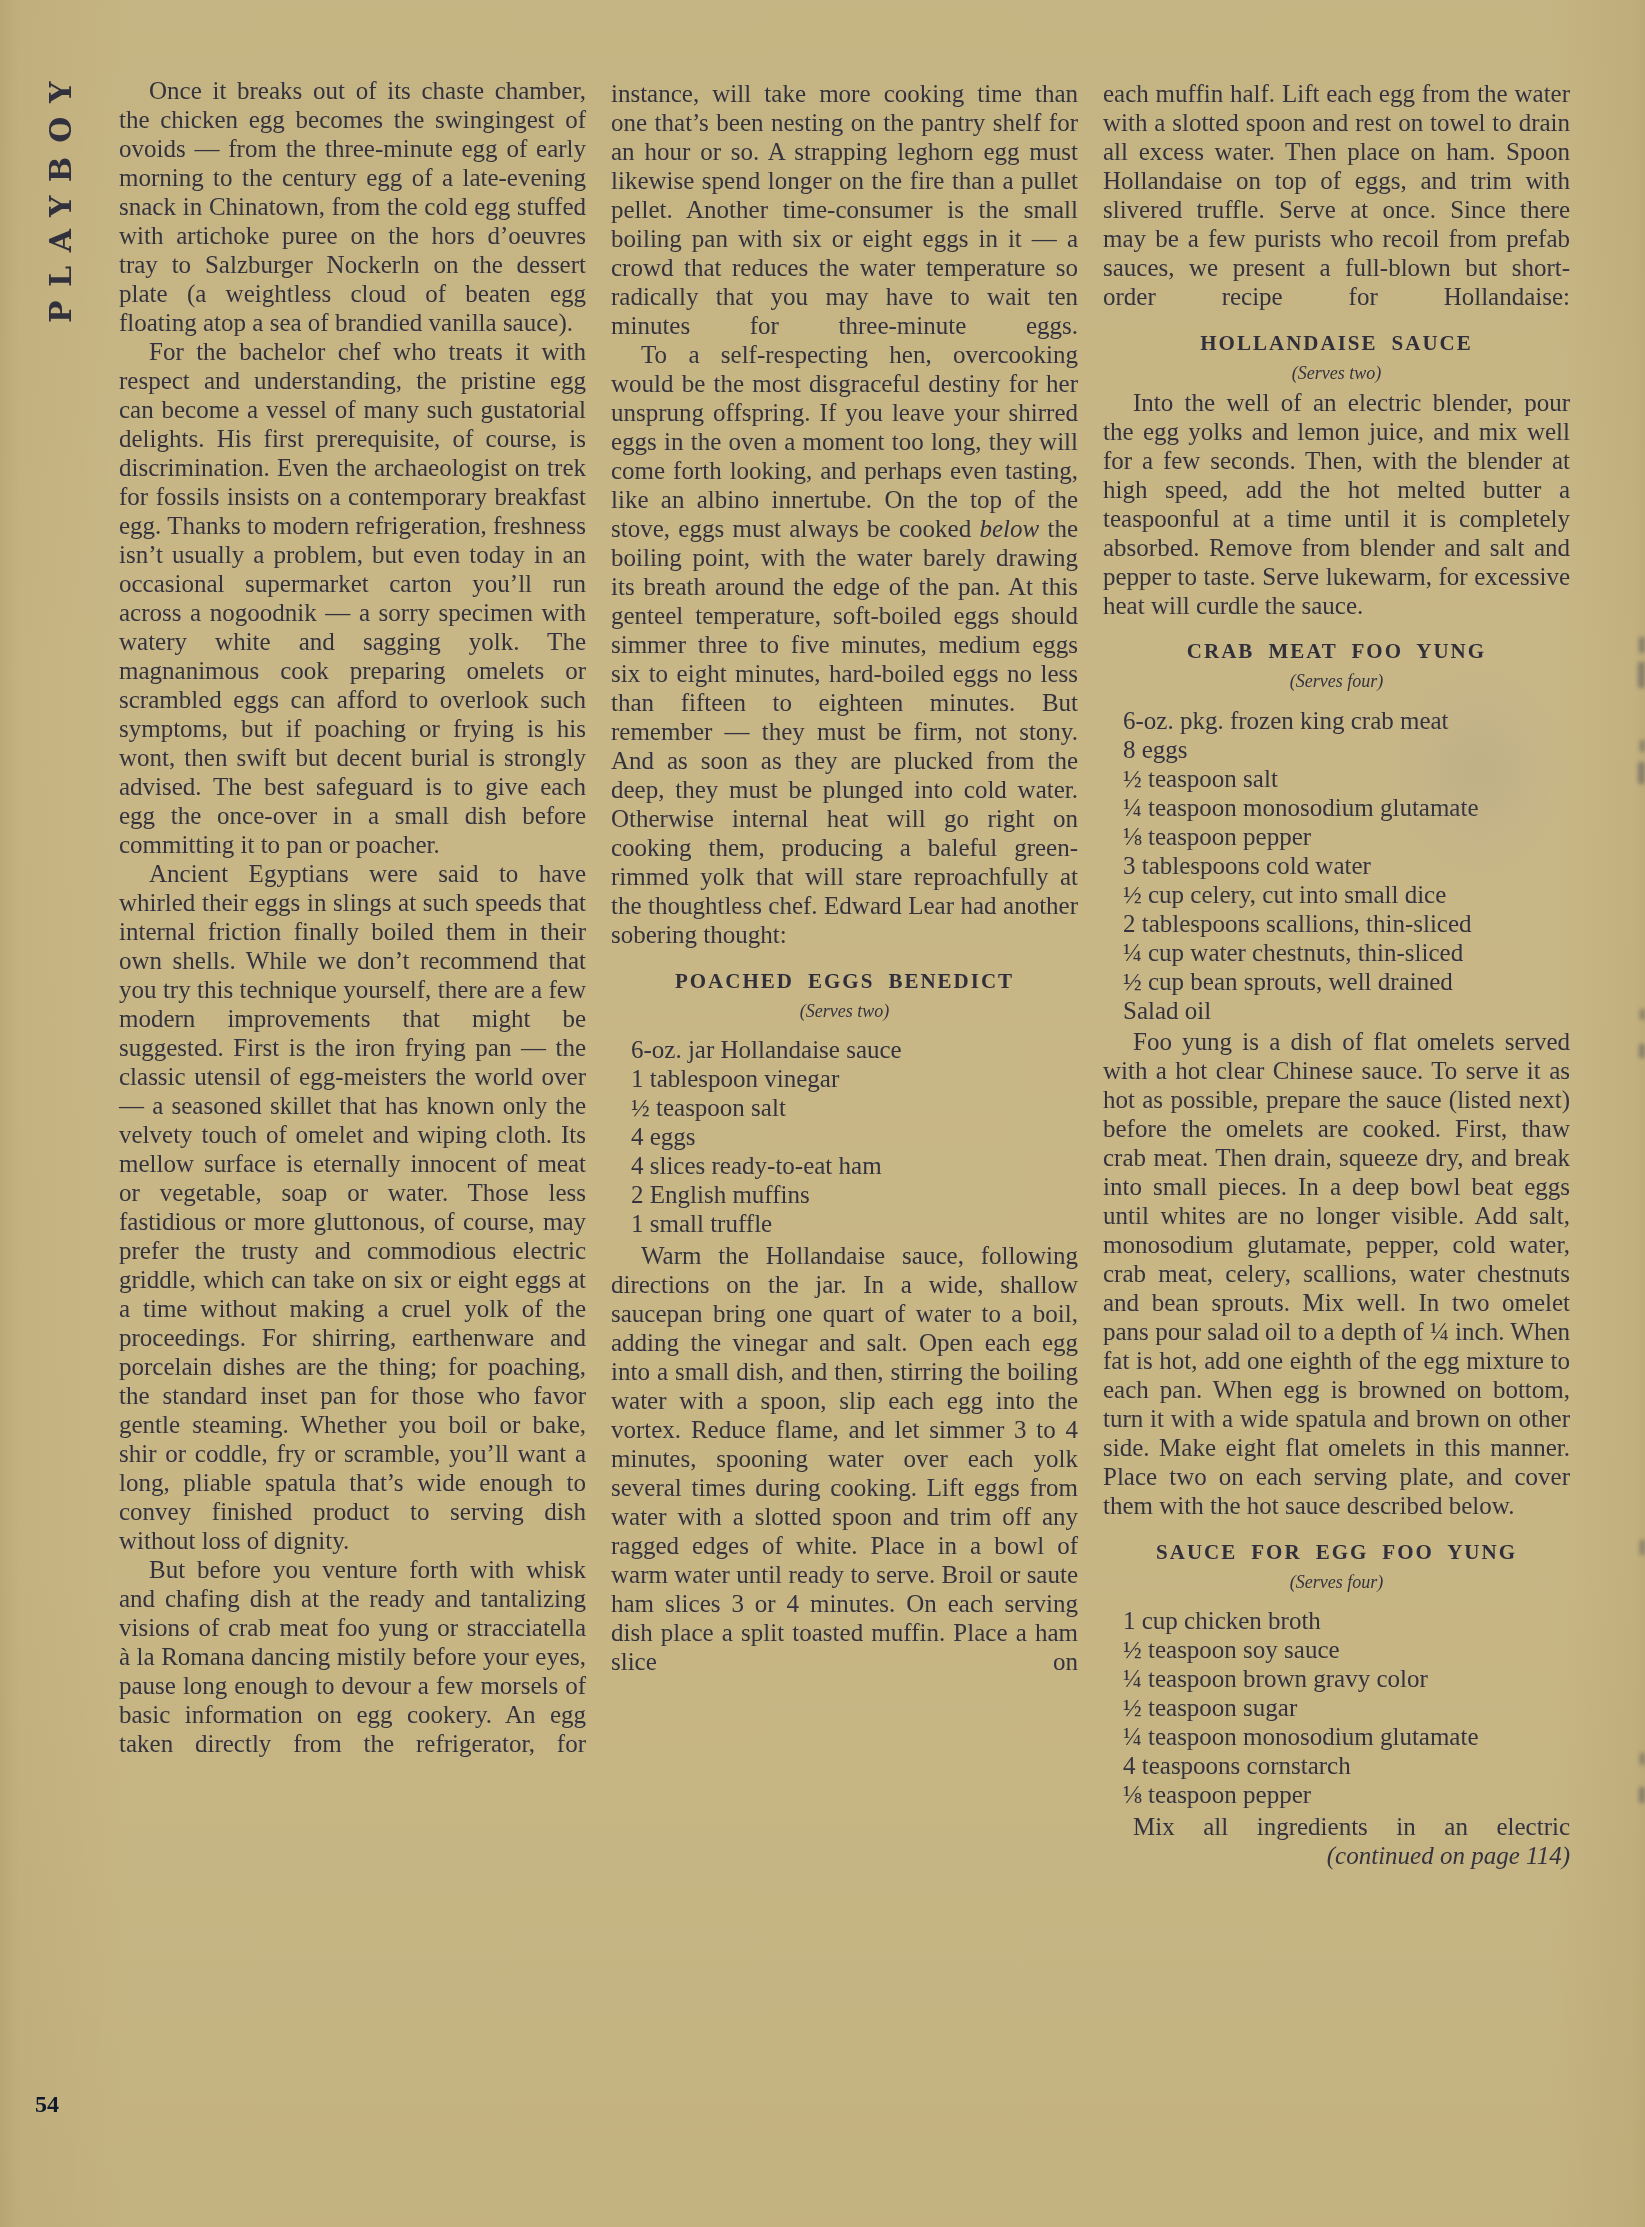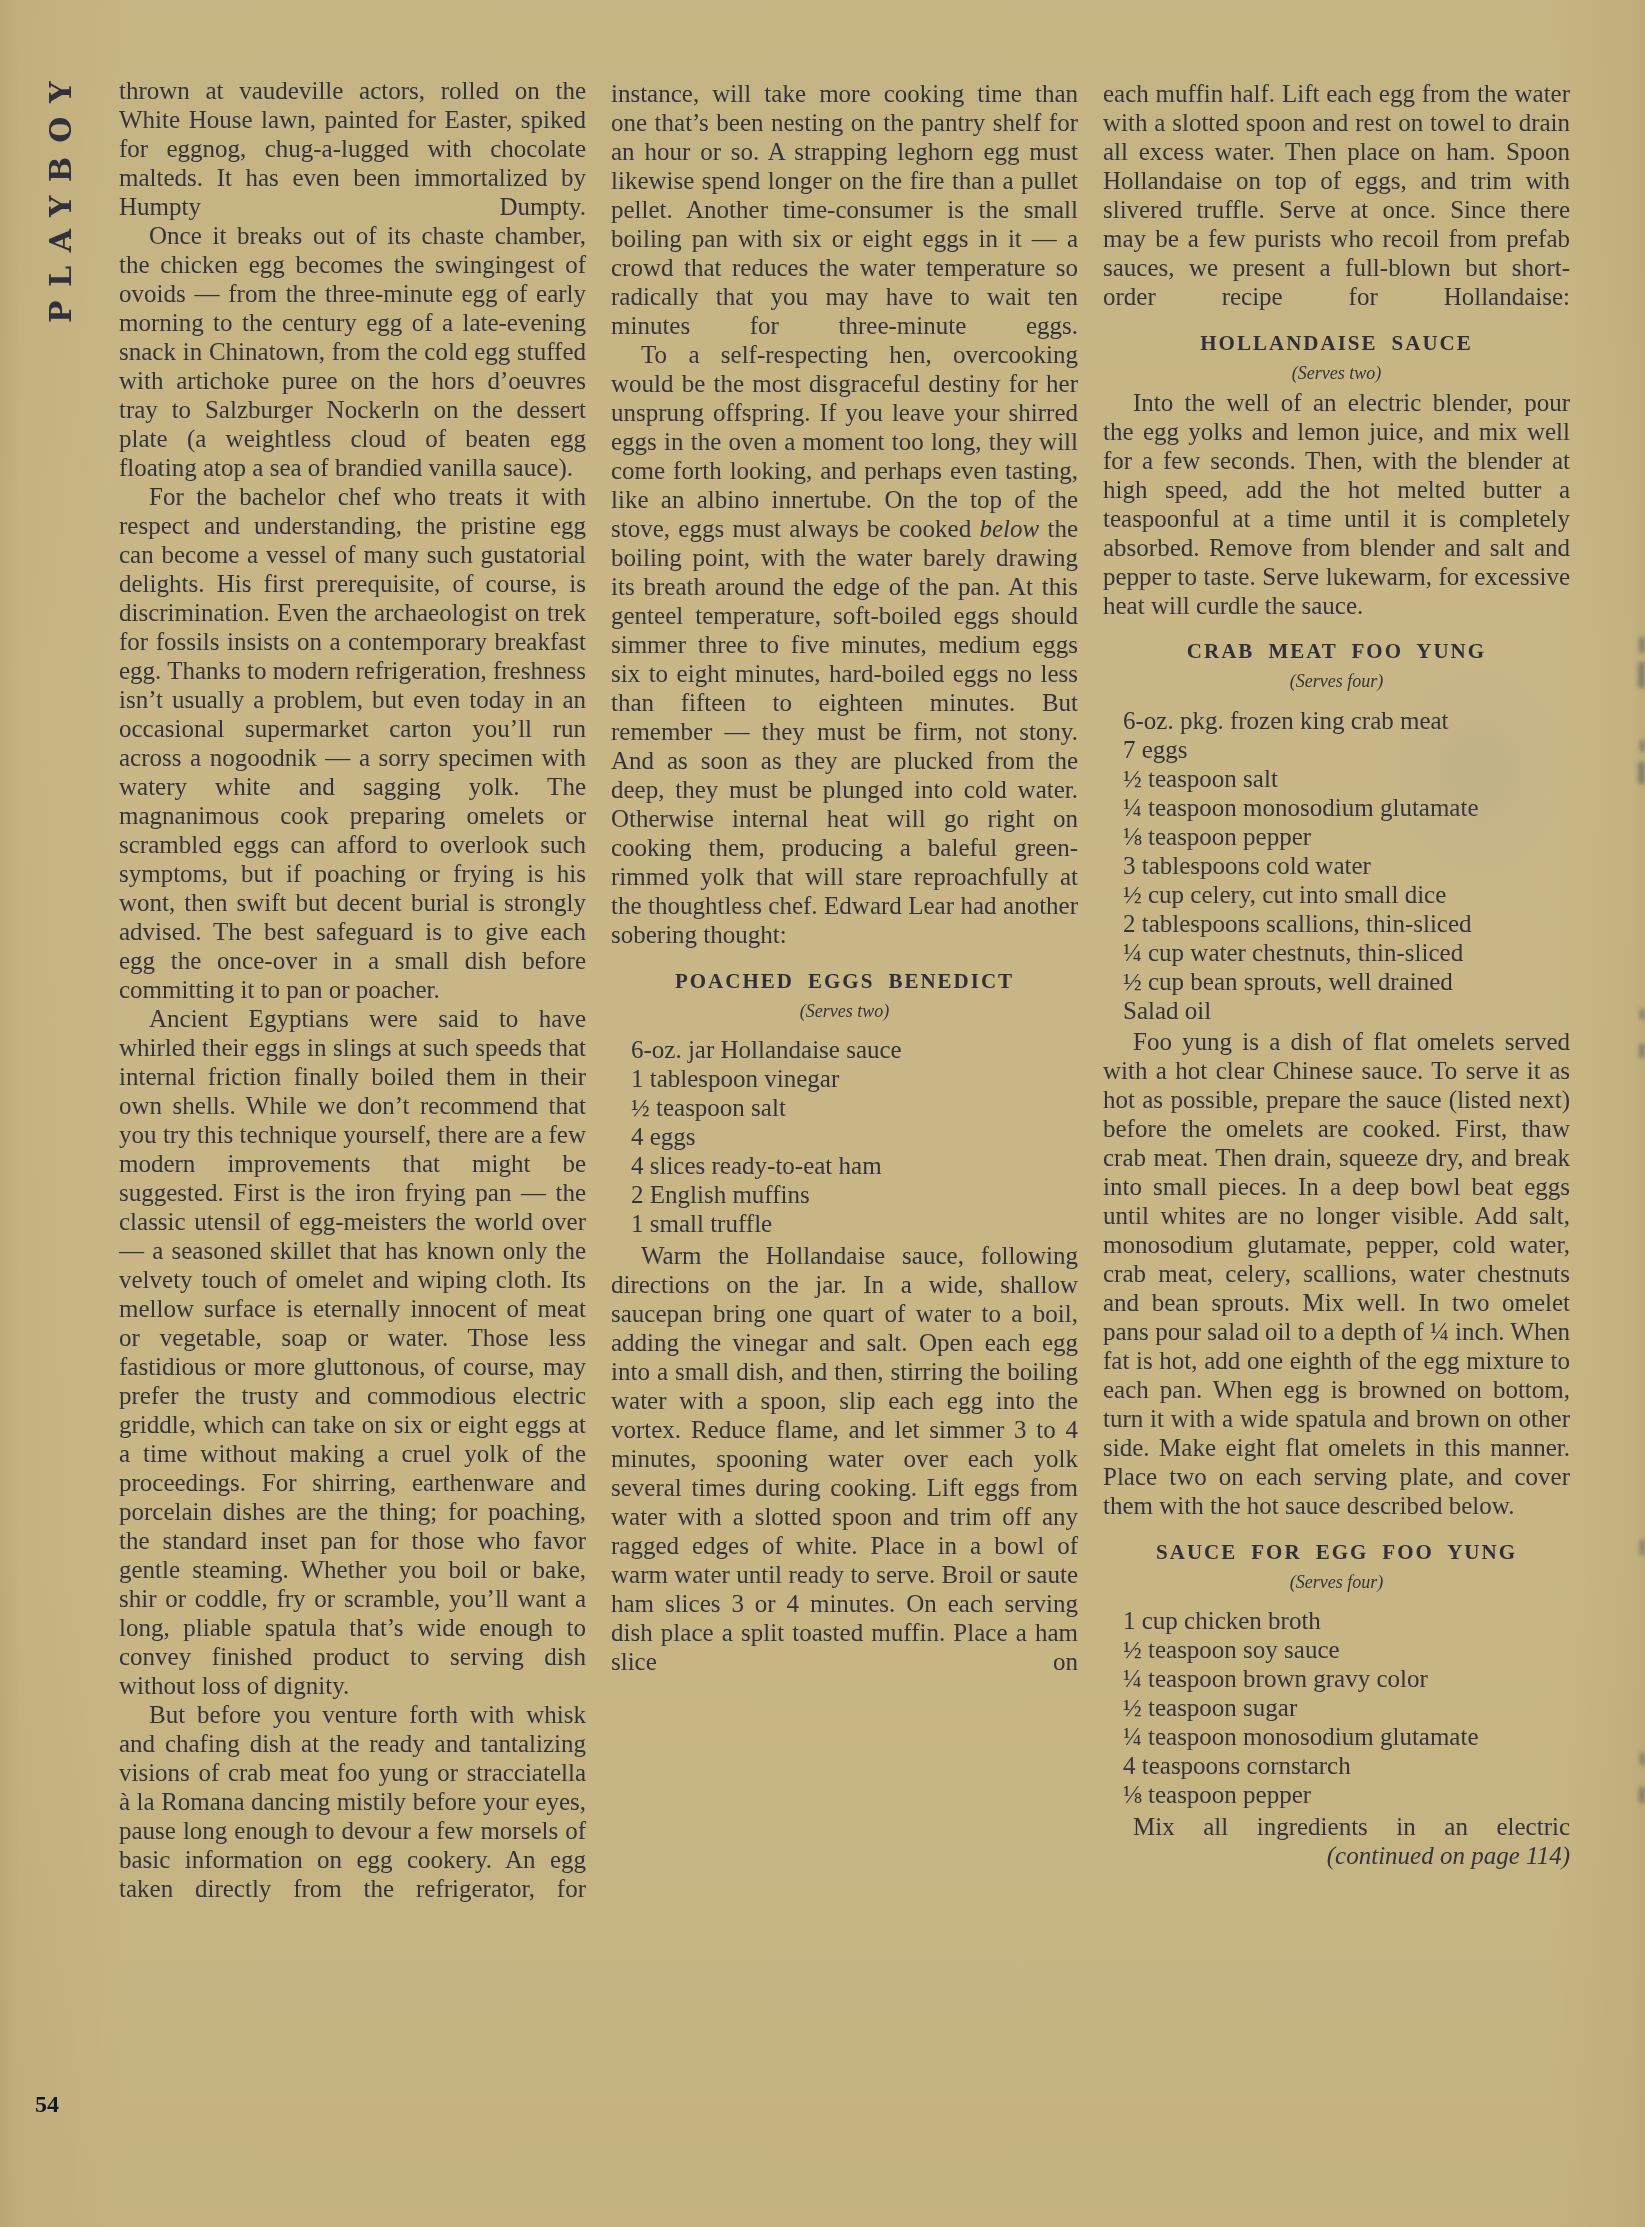--- a/index.html
+++ b/index.html
@@ -107,21 +107,20 @@
   }
   em { font-style: italic; }
 </style>
 </head>
 <body>
 
 <div class="spine">PLAYBOY</div>
 <div class="pageno">54</div>
 
 <div class="col col1">
-  <p class="cont">thrown at vaudeville actors, rolled on the White House lawn, painted for Easter, spiked for eggnog, chug-a-lugged with chocolate malteds. It has even been immortalized by Humpty Dumpty.</p>
   <p class="ind">Once it breaks out of its chaste chamber, the chicken egg becomes the swingingest of ovoids — from the three-minute egg of early morning to the century egg of a late-evening snack in Chinatown, from the cold egg stuffed with artichoke puree on the hors d’oeuvres tray to Salzburger Nockerln on the dessert plate (a weightless cloud of beaten egg floating atop a sea of brandied vanilla sauce).</p>
   <p class="ind">For the bachelor chef who treats it with respect and understanding, the pristine egg can become a vessel of many such gustatorial delights. His first prerequisite, of course, is discrimination. Even the archaeologist on trek for fossils insists on a contemporary breakfast egg. Thanks to modern refrigeration, freshness isn’t usually a problem, but even today in an occasional supermarket carton you’ll run across a nogoodnik — a sorry specimen with watery white and sagging yolk. The magnanimous cook preparing omelets or scrambled eggs can afford to overlook such symptoms, but if poaching or frying is his wont, then swift but decent burial is strongly advised. The best safeguard is to give each egg the once-over in a small dish before committing it to pan or poacher.</p>
   <p class="ind">Ancient Egyptians were said to have whirled their eggs in slings at such speeds that internal friction finally boiled them in their own shells. While we don’t recommend that you try this technique yourself, there are a few modern improvements that might be suggested. First is the iron frying pan — the classic utensil of egg-meisters the world over — a seasoned skillet that has known only the velvety touch of omelet and wiping cloth. Its mellow surface is eternally innocent of meat or vegetable, soap or water. Those less fastidious or more gluttonous, of course, may prefer the trusty and commodious electric griddle, which can take on six or eight eggs at a time without making a cruel yolk of the proceedings. For shirring, earthenware and porcelain dishes are the thing; for poaching, the standard inset pan for those who favor gentle steaming. Whether you boil or bake, shir or coddle, fry or scramble, you’ll want a long, pliable spatula that’s wide enough to convey finished product to serving dish without loss of dignity.</p>
   <p class="ind cont">But before you venture forth with whisk and chafing dish at the ready and tantalizing visions of crab meat foo yung or stracciatella à la Romana dancing mistily before your eyes, pause long enough to devour a few morsels of basic information on egg cookery. An egg taken directly from the refrigerator, for</p>
 </div>
 
 <div class="col col2">
   <p class="cont">instance, will take more cooking time than one that’s been nesting on the pantry shelf for an hour or so. A strapping leghorn egg must likewise spend longer on the fire than a pullet pellet. Another time-consumer is the small boiling pan with six or eight eggs in it — a crowd that reduces the water temperature so radically that you may have to wait ten minutes for three-minute eggs.</p>
   <p class="ind"><span>To a self-respecting hen, overcooking would be the most disgraceful destiny for her unsprung offspring. If you leave your shirred eggs in the oven a moment too long, they will come forth looking, and perhaps even tasting, like an albino innertube. On the top of the stove, eggs must always be cooked </span><em>below</em><span> the boiling point, with the water barely drawing its breath around the edge of the pan. At this genteel temperature, soft-boiled eggs should simmer three to five minutes, medium eggs six to eight minutes, hard-boiled eggs no less than fifteen to eighteen minutes. But remember — they must be firm, not stony. And as soon as they are plucked from the deep, they must be plunged into cold water. Otherwise internal heat will go right on cooking them, producing a baleful green-rimmed yolk that will stare reproachfully at the thoughtless chef. Edward Lear had another sobering thought:</span></p>
   <h3 class="rtitle">POACHED EGGS BENEDICT</h3>
@@ -140,21 +139,21 @@
 
 <div class="col col3">
   <p class="cont">each muffin half. Lift each egg from the water with a slotted spoon and rest on towel to drain all excess water. Then place on ham. Spoon Hollandaise on top of eggs, and trim with slivered truffle. Serve at once. Since there may be a few purists who recoil from prefab sauces, we present a full-blown but short-order recipe for Hollandaise:</p>
   <h3 class="rtitle">HOLLANDAISE SAUCE</h3>
   <div class="serves">(Serves two)</div>
   <p class="ind">Into the well of an electric blender, pour the egg yolks and lemon juice, and mix well for a few seconds. Then, with the blender at high speed, add the hot melted butter a teaspoonful at a time until it is completely absorbed. Remove from blender and salt and pepper to taste. Serve lukewarm, for excessive heat will curdle the sauce.</p>
   <h3 class="rtitle">CRAB MEAT FOO YUNG</h3>
   <div class="serves">(Serves four)</div>
   <div class="ings">
     <div class="ing">6-oz. pkg. frozen king crab meat</div>
-    <div class="ing">7 eggs</div>
+    <div class="ing">8 eggs</div>
     <div class="ing">½ teaspoon salt</div>
     <div class="ing">¼ teaspoon monosodium glutamate</div>
     <div class="ing">⅛ teaspoon pepper</div>
     <div class="ing">3 tablespoons cold water</div>
     <div class="ing">½ cup celery, cut into small dice</div>
     <div class="ing">2 tablespoons scallions, thin-sliced</div>
     <div class="ing">¼ cup water chestnuts, thin-sliced</div>
     <div class="ing">½ cup bean sprouts, well drained</div>
     <div class="ing">Salad oil</div>
   </div>

